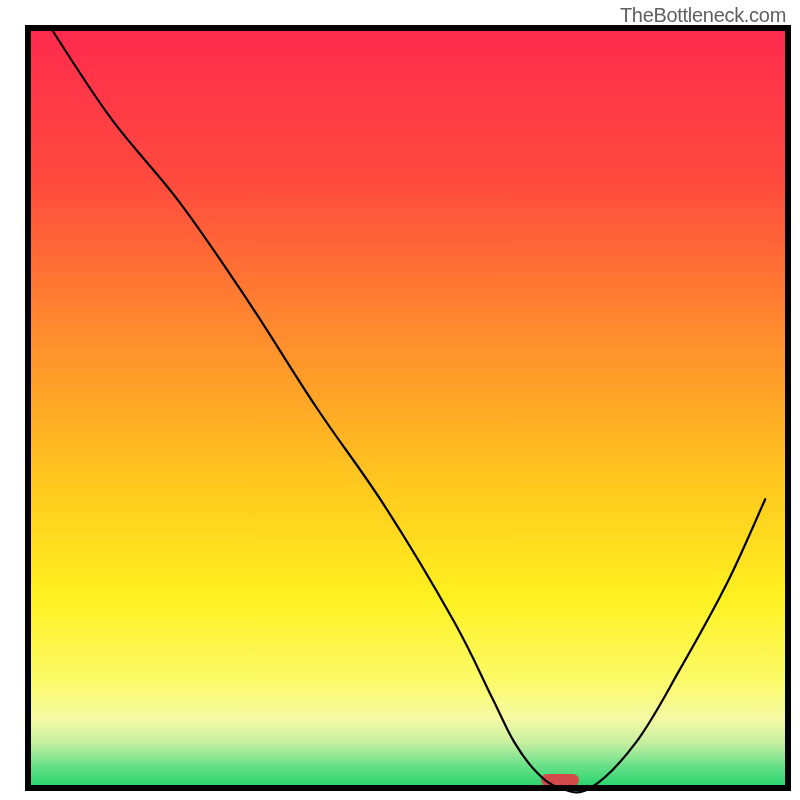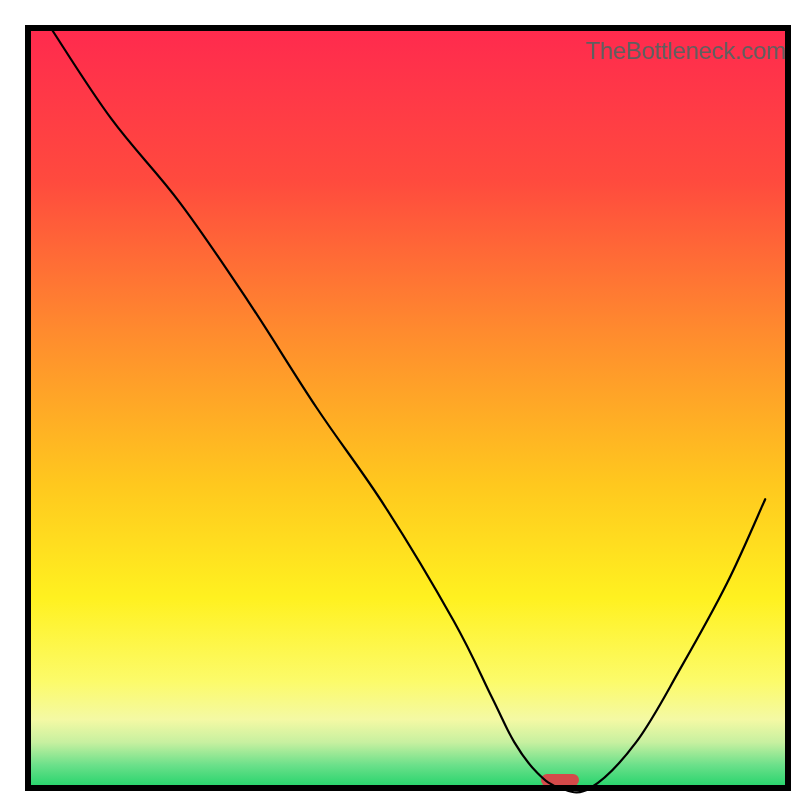--- a/index.html
+++ b/index.html
@@ -12,26 +12,25 @@
   }
   .wrap {
     position: relative;
     width: 800px;
     height: 800px;
   }
   .watermark {
     position: absolute;
     top: 4px;
     right: 14px;
-    font-size: 24px;
+    font-size: 20px;
     font-weight: 500;
     color: #5f5f5f;
     letter-spacing: -0.3px;
     z-index: 50;
-    margin-top: 33px;
   }
   svg.chart {
     position: absolute;
     left: 0; top: 0;
     width: 800px;
     height: 800px;
   }
 </style>
 </head>
 <body>

